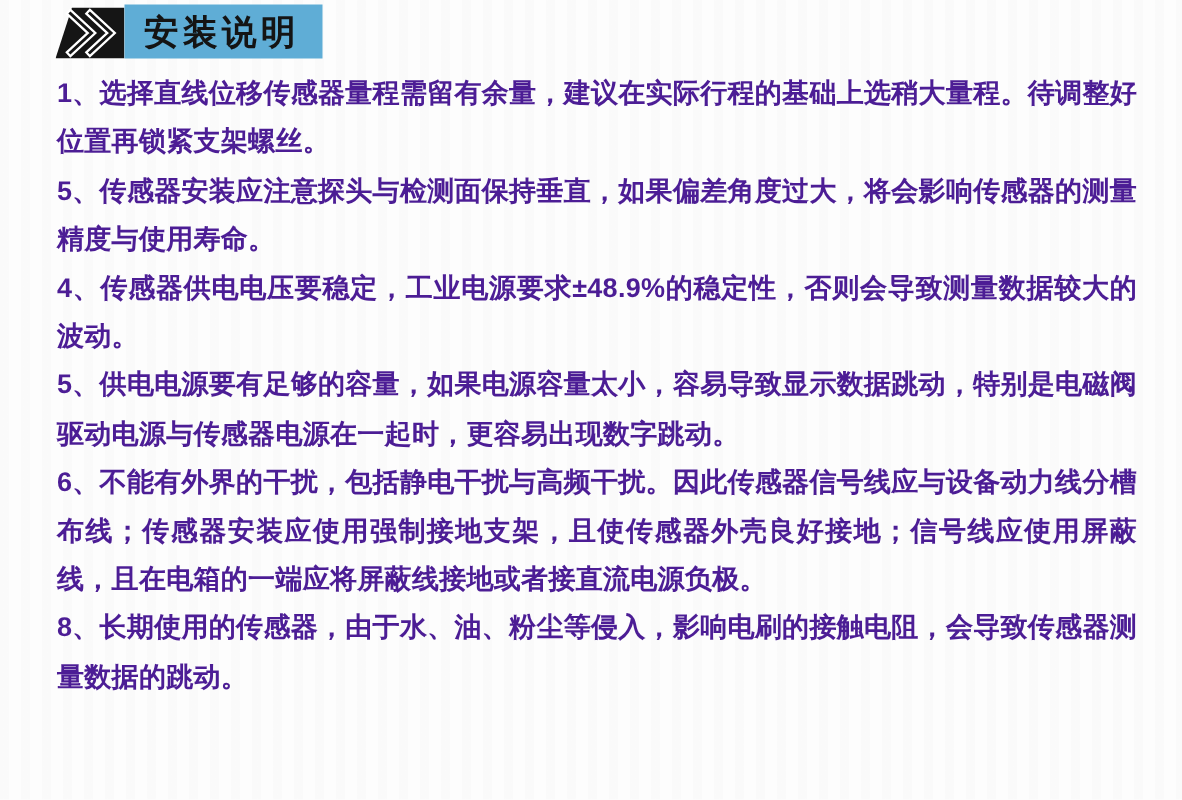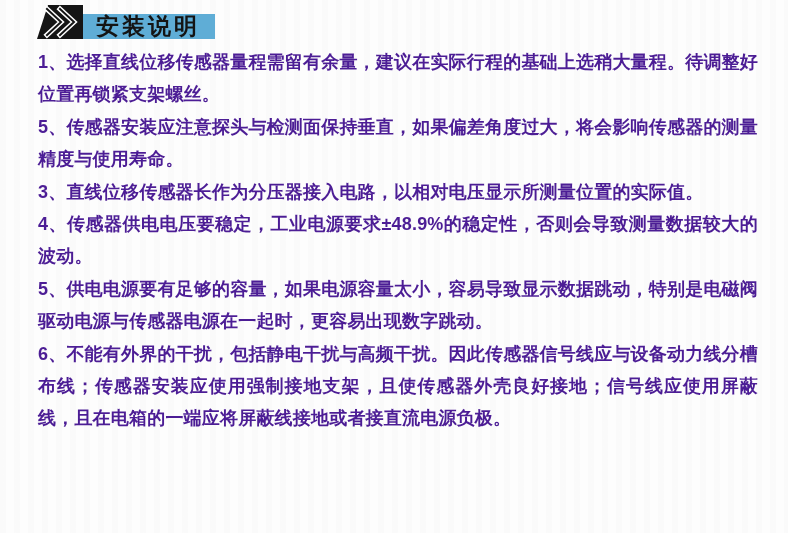--- a/index.html
+++ b/index.html
@@ -27,21 +27,21 @@
     margin: 5px 0 0 37px;
     height: 34px;
   }
   .chevron-badge {
     display: block;
     width: 46px;
     height: 34px;
     flex: 0 0 auto;
   }
   .title-box {
-    height: 25px;
+    height: 36px;
     background: #5fadd6;
     display: flex;
     align-items: center;
     padding: 0 15px 0 13px;
     box-sizing: border-box;
     justify-content: flex-end;
   }
   .title {
     margin: 0;
     font-size: 23px;
@@ -83,19 +83,19 @@
       </svg>
     </span>
     <div class="title-box">
       <h1 class="title">安装说明</h1>
     </div>
   </div>
 
   <main class="content">
     <p class="item">1、选择直线位移传感器量程需留有余量，建议在实际行程的基础上选稍大量程。待调整好位置再锁紧支架螺丝。</p>
     <p class="item">5、传感器安装应注意探头与检测面保持垂直，如果偏差角度过大，将会影响传感器的测量精度与使用寿命。</p>
-    <p class="item">3、直线位移传感器长作为分压器接入电路，以相对电压显示所测量位置的实际值。</p>
     <p class="item">4、传感器供电电压要稳定，工业电源要求±48.9%的稳定性，否则会导致测量数据较大的波动。</p>
     <p class="item">5、供电电源要有足够的容量，如果电源容量太小，容易导致显示数据跳动，特别是电磁阀驱动电源与传感器电源在一起时，更容易出现数字跳动。</p>
     <p class="item">6、不能有外界的干扰，包括静电干扰与高频干扰。因此传感器信号线应与设备动力线分槽布线；传感器安装应使用强制接地支架，且使传感器外壳良好接地；信号线应使用屏蔽线，且在电箱的一端应将屏蔽线接地或者接直流电源负极。</p>
+    <p class="item">8、长期使用的传感器，由于水、油、粉尘等侵入，影响电刷的接触电阻，会导致传感器测量数据的跳动。</p>
   </main>
 
 </div>
 
 </body></html>

